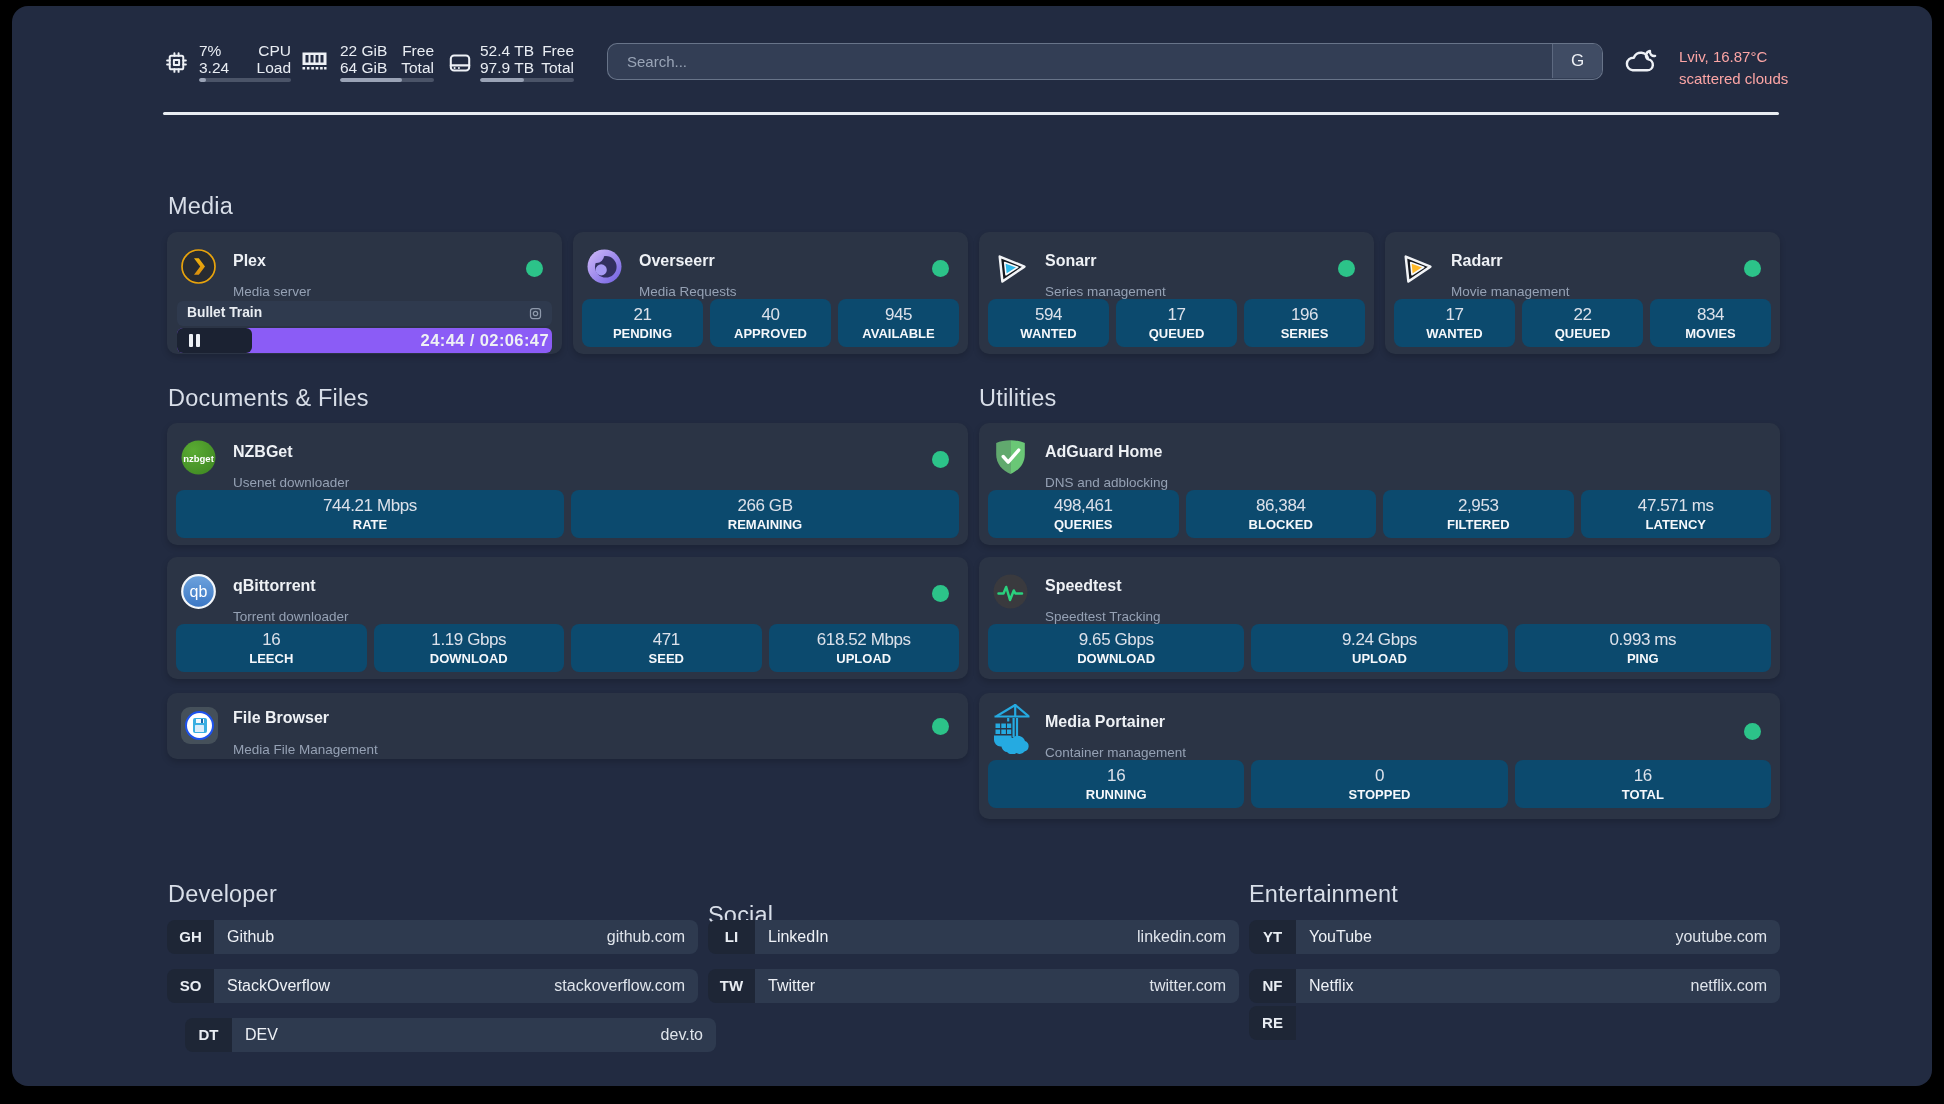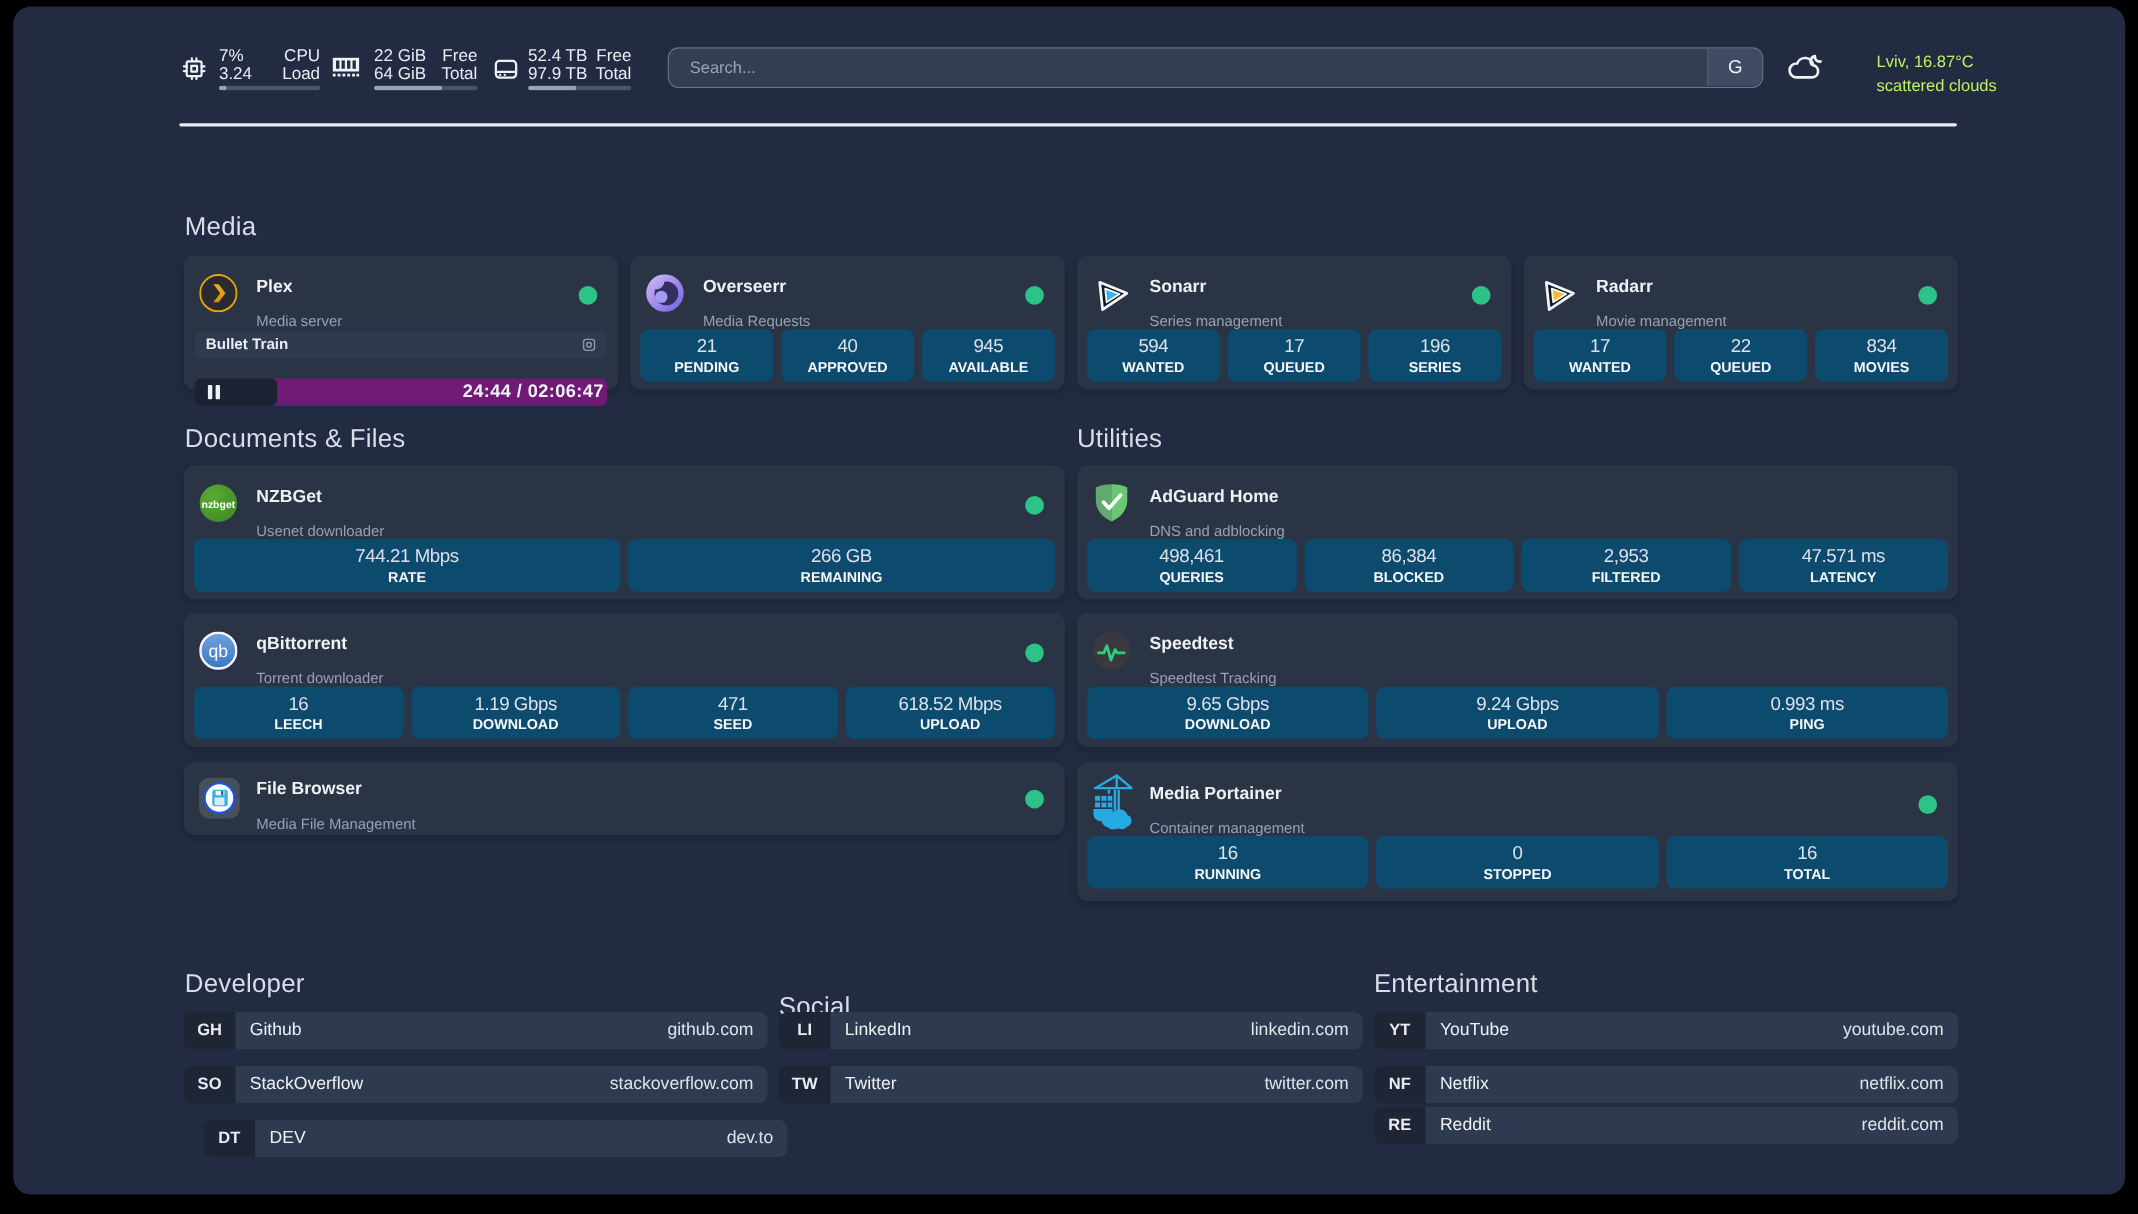--- a/index.html
+++ b/index.html
@@ -14,21 +14,21 @@
 .res .row { display:flex; justify-content:space-between; font-size:15.5px; color:#e9edf3; line-height:17px; }
 .res .bar { position:absolute; left:0; bottom:-6px; width:100%; height:4.5px; border-radius:3px; background:#4b5468; overflow:hidden; }
 .res .bar i { display:block; height:100%; border-radius:3px; background:#9aa3b6; }
 
 
 .search { position:absolute; left:595px; top:37px; width:996px; height:37px; background:#333e55; border:1.5px solid rgba(148,160,180,0.55); border-radius:10px; }
 .search .ph { position:absolute; left:19px; top:9px; font-size:15px; color:#9aa5b7; }
 .search .gbtn { position:absolute; right:0; top:0; width:50px; height:34px; background:#404c64; border-left:1px solid rgba(148,160,180,0.35); border-radius:0 8.5px 8.5px 0; color:#eef1f6; font-size:17px; text-align:center; line-height:34px; }
 
 
-.weather-txt { position:absolute; left:1667px; top:40px; font-size:15px; color:#bef264; line-height:22px;margin-left:27px; }
+.weather-txt { position:absolute; left:1667px; top:40px; font-size:15px; color:#fca5a5; line-height:22px; }
 
 .hr { position:absolute; left:151px; top:106px; width:1616px; height:2.5px; background:#e9edf2; border-radius:2px; }
 
 
 h2 { position:absolute; font-size:23.5px; font-weight:400; color:#d8dee8; letter-spacing:0.2px; }
 
 
 .card { position:absolute; background:#2b3445; border-radius:10px; box-shadow:0 3px 6px rgba(0,0,0,0.18); }
 .card .icon { position:absolute; left:14px; top:17px; width:35px; height:35px; }
 .card .title { position:absolute; left:66px; top:20px; font-size:16px; font-weight:700; color:#eef1f5; }
@@ -136,21 +136,21 @@
     <div class="title">Plex</div>
     <div class="sub">Media server</div>
     <div class="dot"></div>
     <div class="abs" style="left:10px; top:69px; width:375px; height:25px; background:#2f3a4e; border-radius:6px;">
       <span class="abs" style="left:10px; top:4px; font-size:13.8px; font-weight:700; color:#e9edf2;">Bullet Train</span>
       <svg class="abs" style="right:9px; top:5px;" width="15" height="15" viewBox="0 0 24 24" fill="none" stroke="#8e99ab" stroke-width="2">
           <rect x="4" y="4" width="16" height="16" rx="4"></rect>
           <circle cx="12" cy="12" r="3.5"></circle>
         </svg>
     </div>
-    <div class="abs" style="left:10px; top:112px; width:375px; height:25px; background:#701a75; border-radius:6px;">
+    <div class="abs" style="left:10px; top:96px; width:375px; height:25px; background:#8b5cf6; border-radius:6px;">
       <div class="abs" style="left:0; top:0; width:75px; height:25px; background:#1b2232; border-radius:6px;">
         <span class="abs" style="left:12px; top:6px; width:3.5px; height:13px; background:#eef1f6; border-radius:1px;"></span>
         <span class="abs" style="left:19px; top:6px; width:3.5px; height:13px; background:#eef1f6; border-radius:1px;"></span>
       </div>
       <div class="abs" style="right:3px; top:3px; font-size:16.5px; font-weight:700; letter-spacing:0.4px; color:#eef1f5;">24:44 / 02:06:47</div>
     </div>
   </div>
 
   <div class="card" style="left:561px; top:226px; width:395px; height:122px;">
     <svg class="icon" viewBox="0 0 35 35">
@@ -458,20 +458,20 @@
         <span class="url">youtube.com</span>
       </div>
     </div>
   <div class="bmrow" style="left:1237px; top:963px; width:531px;">
       <div class="ab">NF</div>
       <div class="bar">
         <span class="nm">Netflix</span>
         <span class="url">netflix.com</span>
       </div>
     </div>
-  <div class="bmrow" style="left:1237px; top:1000px; width:531px;">
+  <div class="bmrow" style="left:1237px; top:1000px; width:531px;flex-direction:column;">
       <div class="ab">RE</div>
       <div class="bar">
         <span class="nm">Reddit</span>
         <span class="url">reddit.com</span>
       </div>
     </div>
 </div>
 
 </body></html>

